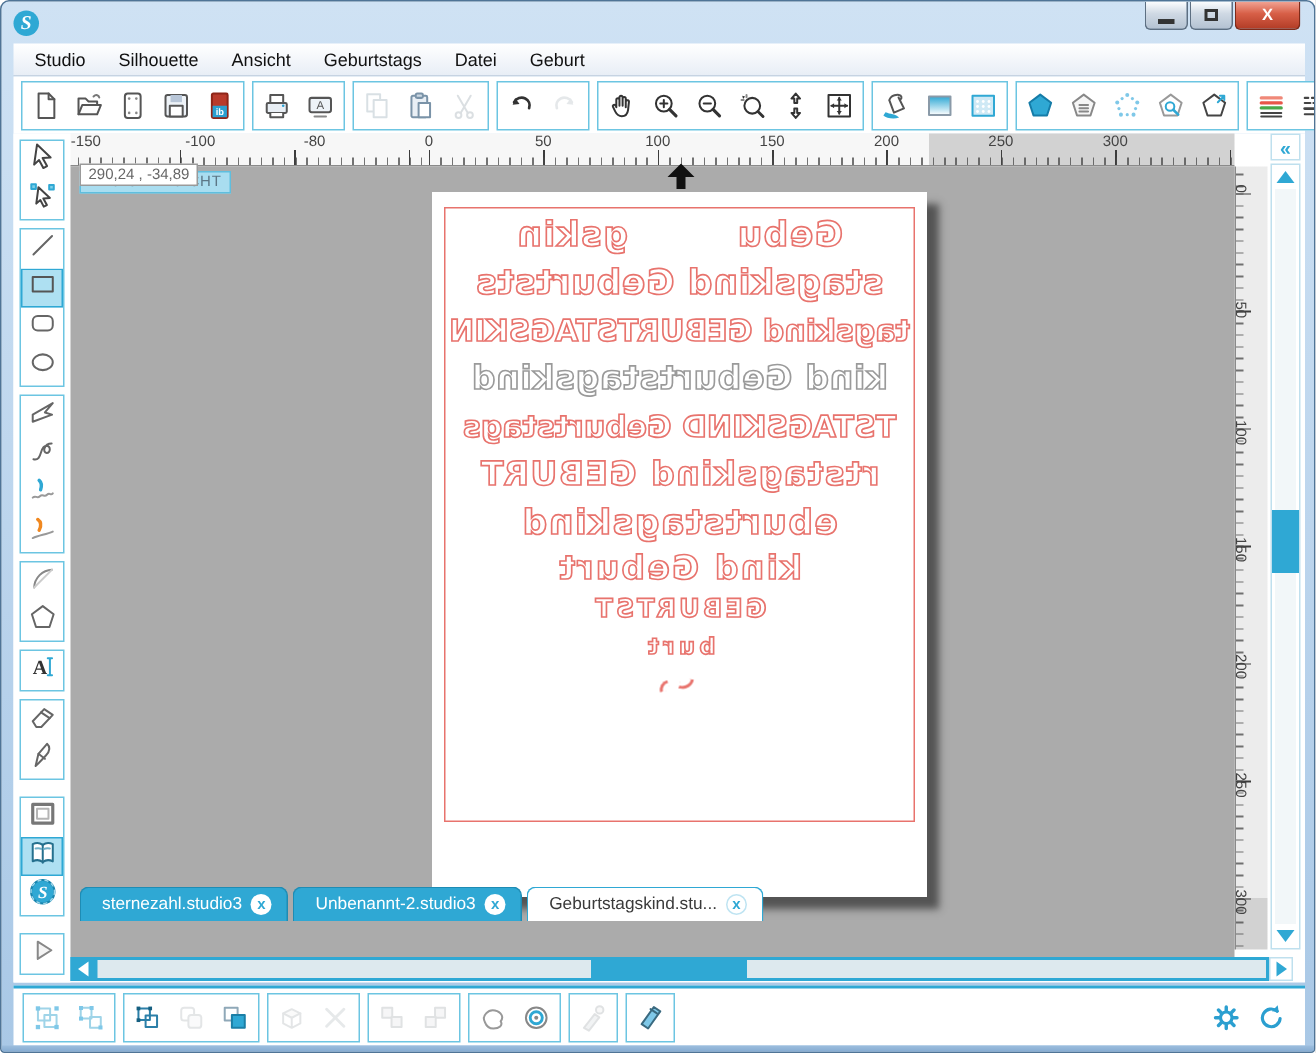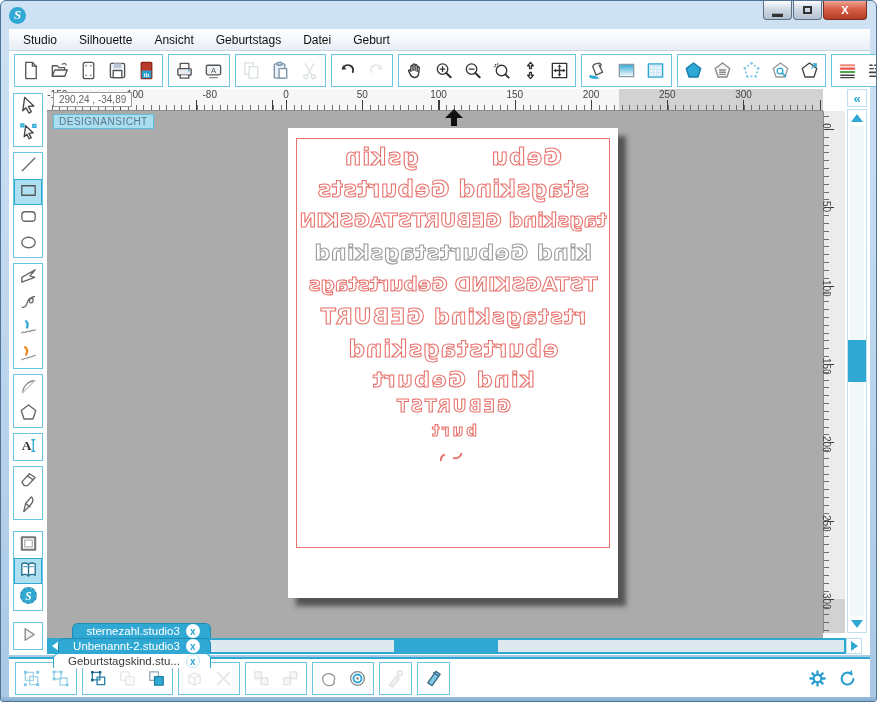--- a/index.html
+++ b/index.html
@@ -36,33 +36,33 @@
       repeating-linear-gradient(to right,rgba(70,70,70,.75) 0 1px,transparent 1px 7.63px) 239px bottom / auto 5px repeat-x,
       repeating-linear-gradient(to right,#3c3c3c 0 1px,transparent 1px 76.25px) 239px bottom / auto 10px repeat-x,
       linear-gradient(to right,#f7f7f7 0 572px,#d2d2d2 572px);}
   .hruler .rlabel{position:absolute;top:0;font-size:10px;color:#444;transform:translateX(-50%);}
   .vruler{position:absolute;left:814px;top:22px;width:22px;height:522px;border-left:1px solid #8a8a8a;
     background:
       repeating-linear-gradient(to bottom,rgba(70,70,70,.75) 0 1px,transparent 1px 7.83px) left 18px / 5px auto repeat-y,
       repeating-linear-gradient(to bottom,#3c3c3c 0 1px,transparent 1px 78.3px) left 18px / 10px auto repeat-y,
       linear-gradient(to bottom,#ececec 0 488px,#d2d2d2 488px);}
   .vruler .rlabel{position:absolute;left:8px;font-size:10px;color:#444;transform:rotate(90deg);transform-origin:left top;}
-  .ruler-tooltip{position:absolute;left:44px;top:3px;background:#fff;border:1px solid #9a9a9a;font-size:10px;color:#666;padding:1px 5px;z-index:30;white-space:nowrap;}
+  .ruler-tooltip{position:absolute;left:44px;top:20px;background:#fff;border:1px solid #9a9a9a;font-size:10px;color:#666;padding:1px 5px;z-index:30;white-space:nowrap;}
   .view-badge{position:absolute;left:44px;top:25px;background:#a9ddf0;border:1px solid #5fbede;color:#5c7787;font-size:10px;padding:1px 5px;z-index:25;letter-spacing:.5px;}
   .ruler-marker{position:absolute;left:433px;top:20px;width:24px;height:18px;z-index:20;}
   
   .canvas{position:absolute;left:38px;top:22px;width:776px;height:527px;background:#ababab;overflow:hidden;}
   .page{position:absolute;left:241px;top:17px;width:330px;height:470px;background:#fff;box-shadow:8px 8px 5px rgba(55,55,55,.75);}
   .cut-border{position:absolute;left:8px;top:10px;width:314px;height:410px;border:1px solid #e8736d;}
   .heart{position:absolute;left:0;top:18px;width:330px;transform:scaleX(-1);}
   .heart-row{position:absolute;width:100%;text-align:center;font-family:"DejaVu Sans",sans-serif;font-weight:bold;color:transparent;white-space:pre;line-height:1;}
   .heart-tip{position:absolute;left:156px;top:306px;width:9px;height:8px;border-left:2px solid #e8736d;border-bottom:2px solid #e8736d;border-bottom-left-radius:8px;transform:rotate(-12deg);}
   .heart-tip2{position:absolute;left:172px;top:308px;width:7px;height:7px;border-right:2px solid #e8736d;border-top:2px solid #e8736d;border-top-right-radius:7px;transform:rotate(14deg);}
   
-  .tabs-row{position:absolute;left:44px;top:534px;height:23px;display:flex;align-items:flex-end;z-index:12;flex-direction:column;}
+  .tabs-row{position:absolute;left:44px;top:502px;height:23px;display:flex;align-items:flex-start;z-index:12;}
   .tab{height:23px;display:flex;align-items:center;gap:6px;padding:0 10px 0 14px;background:#2fa8d4;color:#fff;font-size:11.5px;border-radius:6px 6px 0 0;margin-right:3px;border:1px solid #1e8cb4;border-bottom:none;}
   .tab.active{background:#fff;color:#3a3a3a;border:1px solid #2fa8d4;border-bottom:none;z-index:13;}
   .tab-close{width:14px;height:14px;border-radius:50%;background:#fff;color:#2fa8d4;font:bold 10px "Liberation Sans",sans-serif;display:flex;align-items:center;justify-content:center;}
   .tab.active .tab-close{background:#fff;border:1px solid #bfe4f2;color:#2fa8d4;}
   
   .hscroll{position:absolute;left:38px;top:549px;width:815px;height:16px;background:#2fa8d4;}
   .hs-track{position:absolute;top:2px;height:12px;background:#dde9ee;}
   .hs-arrow{position:absolute;top:0;width:16px;height:16px;display:flex;align-items:center;justify-content:center;}
   .tri{width:0;height:0;border-style:solid;}
   .vscroll{position:absolute;left:838px;top:20px;width:20px;height:524px;background:#fff;border:1px solid #bfe0ee;}

